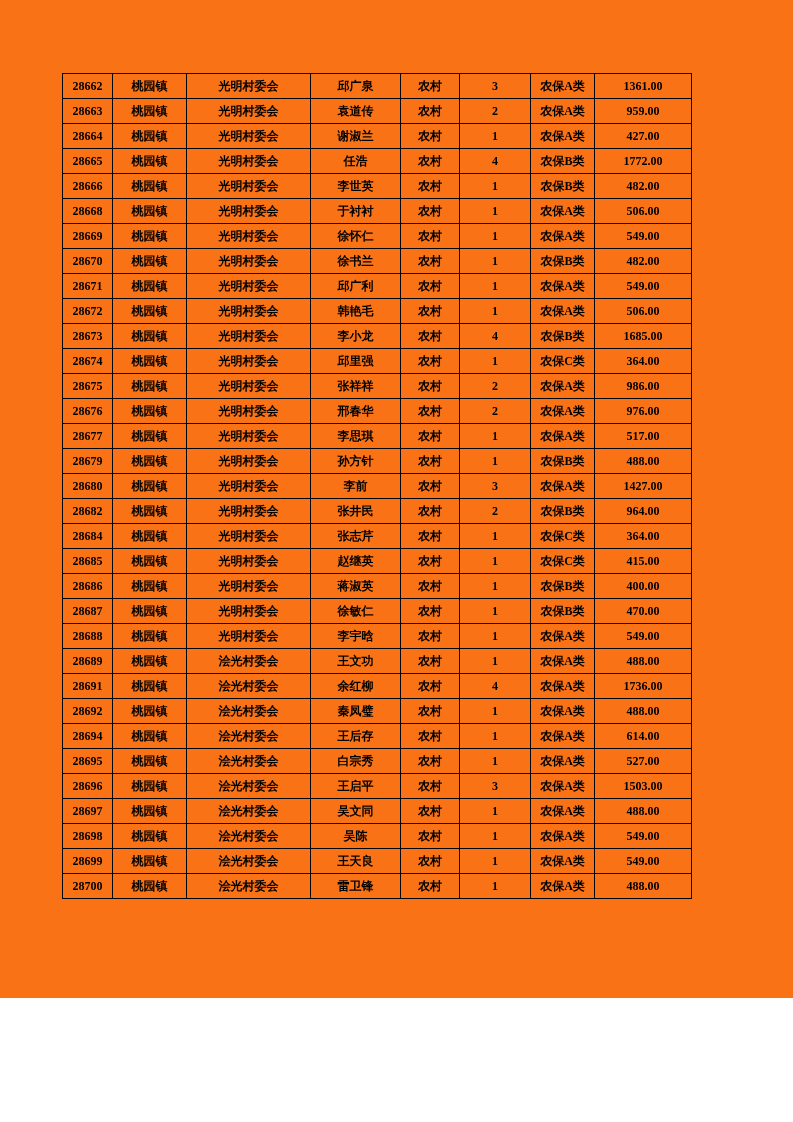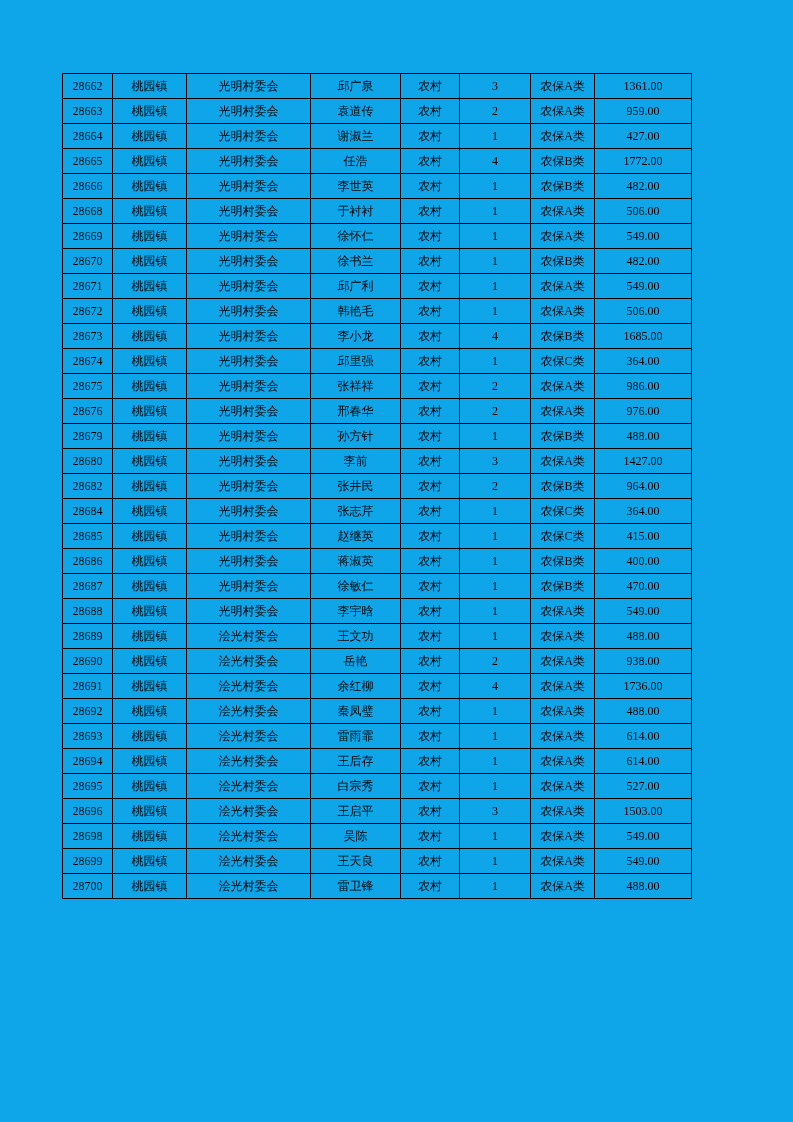--- a/index.html
+++ b/index.html
@@ -9,23 +9,24 @@
   }
   body {
     width: 793px;
     height: 1122px;
     font-family: "Liberation Serif", "DejaVu Serif", serif;
     color: #000000;
   }
   .sheet {
     position: relative;
     width: 793px;
-    height: 1122px;
-    background: #0ea5e9;
+    height: 998px;
+    background: #f97316;
     overflow: hidden;
+    font-weight: bold;
   }
   table.grid {
     position: absolute;
     left: 62px;
     top: 73px;
     border-collapse: collapse;
     table-layout: fixed;
   }
   table.grid td {
     border: 1px solid #000000;
@@ -197,20 +198,30 @@
           <td>28676</td>
           <td>桃园镇</td>
           <td>光明村委会</td>
           <td>邢春华</td>
           <td>农村</td>
           <td>2</td>
           <td>农保A类</td>
           <td>976.00</td>
         </tr>
         <tr>
+          <td>28677</td>
+          <td>桃园镇</td>
+          <td>光明村委会</td>
+          <td>李思琪</td>
+          <td>农村</td>
+          <td>1</td>
+          <td>农保A类</td>
+          <td>517.00</td>
+        </tr>
+        <tr>
           <td>28679</td>
           <td>桃园镇</td>
           <td>光明村委会</td>
           <td>孙方针</td>
           <td>农村</td>
           <td>1</td>
           <td>农保B类</td>
           <td>488.00</td>
         </tr>
         <tr>
@@ -287,88 +298,78 @@
           <td>28689</td>
           <td>桃园镇</td>
           <td>浍光村委会</td>
           <td>王文功</td>
           <td>农村</td>
           <td>1</td>
           <td>农保A类</td>
           <td>488.00</td>
         </tr>
         <tr>
-          <td>28690</td>
-          <td>桃园镇</td>
-          <td>浍光村委会</td>
-          <td>岳艳</td>
-          <td>农村</td>
-          <td>2</td>
-          <td>农保A类</td>
-          <td>938.00</td>
-        </tr>
-        <tr>
           <td>28691</td>
           <td>桃园镇</td>
           <td>浍光村委会</td>
           <td>余红柳</td>
           <td>农村</td>
           <td>4</td>
           <td>农保A类</td>
           <td>1736.00</td>
         </tr>
         <tr>
           <td>28692</td>
           <td>桃园镇</td>
           <td>浍光村委会</td>
           <td>秦凤璧</td>
           <td>农村</td>
           <td>1</td>
           <td>农保A类</td>
           <td>488.00</td>
         </tr>
         <tr>
-          <td>28693</td>
-          <td>桃园镇</td>
-          <td>浍光村委会</td>
-          <td>雷雨霏</td>
+          <td>28694</td>
+          <td>桃园镇</td>
+          <td>浍光村委会</td>
+          <td>王后存</td>
           <td>农村</td>
           <td>1</td>
           <td>农保A类</td>
           <td>614.00</td>
         </tr>
         <tr>
-          <td>28694</td>
-          <td>桃园镇</td>
-          <td>浍光村委会</td>
-          <td>王后存</td>
-          <td>农村</td>
-          <td>1</td>
-          <td>农保A类</td>
-          <td>614.00</td>
-        </tr>
-        <tr>
           <td>28695</td>
           <td>桃园镇</td>
           <td>浍光村委会</td>
           <td>白宗秀</td>
           <td>农村</td>
           <td>1</td>
           <td>农保A类</td>
           <td>527.00</td>
         </tr>
         <tr>
           <td>28696</td>
           <td>桃园镇</td>
           <td>浍光村委会</td>
           <td>王启平</td>
           <td>农村</td>
           <td>3</td>
           <td>农保A类</td>
           <td>1503.00</td>
+        </tr>
+        <tr>
+          <td>28697</td>
+          <td>桃园镇</td>
+          <td>浍光村委会</td>
+          <td>吴文同</td>
+          <td>农村</td>
+          <td>1</td>
+          <td>农保A类</td>
+          <td>488.00</td>
         </tr>
         <tr>
           <td>28698</td>
           <td>桃园镇</td>
           <td>浍光村委会</td>
           <td>吴陈</td>
           <td>农村</td>
           <td>1</td>
           <td>农保A类</td>
           <td>549.00</td>

